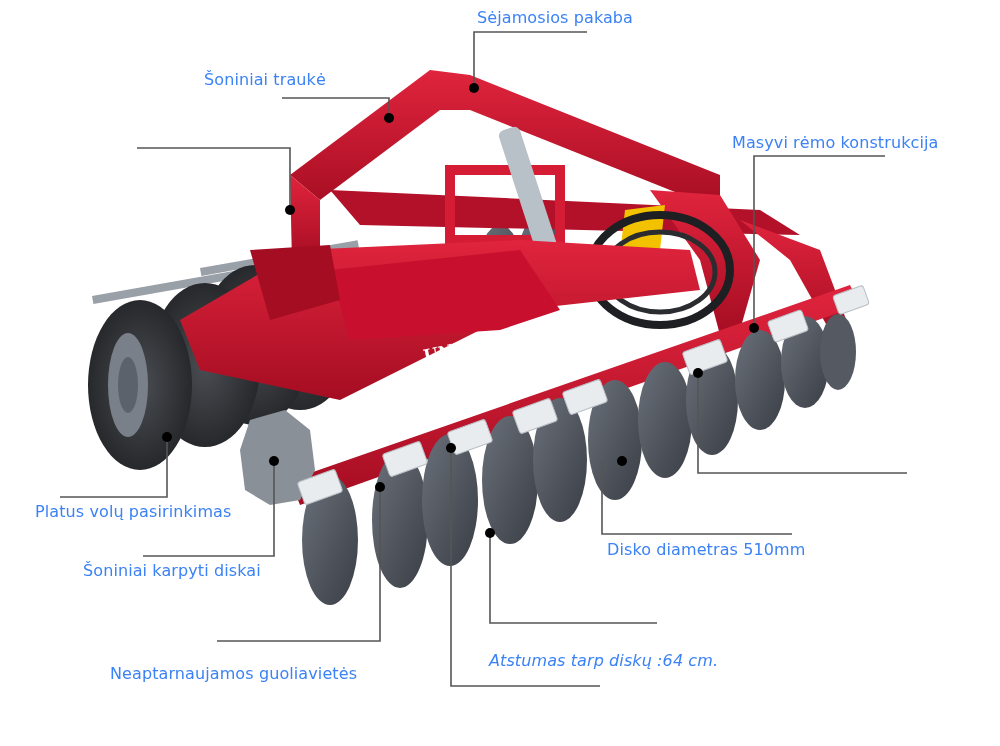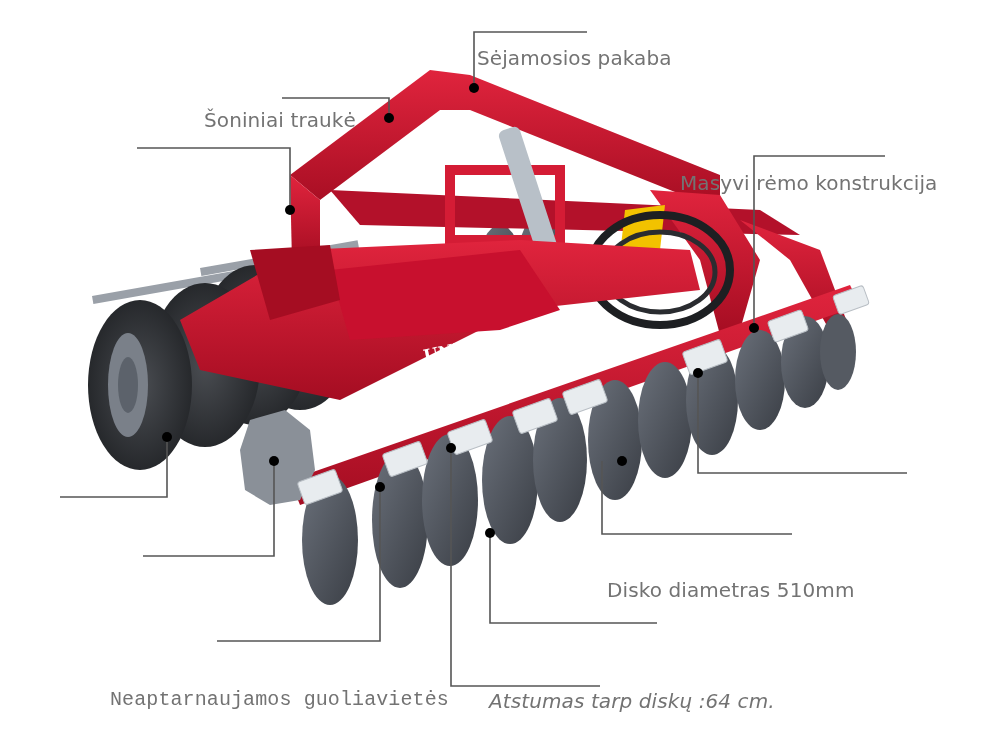--- a/index.html
+++ b/index.html
@@ -1,18 +1,18 @@
 <!DOCTYPE html>
 <html><head>
 <meta charset="utf-8">
 <style>
   html,body{margin:0;padding:0;background:#ffffff;}
   #stage{position:relative;width:1000px;height:746px;overflow:hidden;background:#fff;font-family:"DejaVu Sans","Liberation Sans",sans-serif;}
   #machine{position:absolute;left:0;top:0;width:1000px;height:746px;}
-  .label{position:absolute;font-size:20px;color:#737373;white-space:nowrap;letter-spacing:0.1px;line-height:18px;margin-top:40px;}
+  .label{position:absolute;font-size:16px;color:#3b82f6;white-space:nowrap;letter-spacing:0.1px;line-height:18px;}
   #leaders{position:absolute;left:0;top:0;width:1000px;height:746px;pointer-events:none;}
 </style>
 </head>
 <body>
 
 <div id="stage">
 
   <svg id="machine" viewBox="0 0 1000 746">
     <defs>
       <linearGradient id="red" x1="0" y1="0" x2="0" y2="1">
@@ -137,18 +137,20 @@
       <circle cx="622" cy="461" r="5"></circle>
       <circle cx="274" cy="461" r="5"></circle>
       <circle cx="490" cy="533" r="5"></circle>
       <circle cx="380" cy="487" r="5"></circle>
       <circle cx="451" cy="448" r="5"></circle>
     </g>
   </svg>
 
   <div class="label" style="left:477px;top:9px;">Sėjamosios pakaba</div>
   <div class="label" style="left:204px;top:71px;">Šoniniai traukė</div>
-  <div class="label" style="left:680px;top:134px;text-align:center;">Masyvi rėmo konstrukcija</div>
+  <div class="label" style="left:732px;top:134px;text-align:center;">Masyvi rėmo konstrukcija</div>
+  <div class="label" style="left:35px;top:503px;">Platus volų pasirinkimas</div>
   <div class="label" style="left:607px;top:541px;">Disko diametras 510mm</div>
+  <div class="label" style="left:83px;top:562px;">Šoniniai karpyti diskai</div>
   <div class="label" style="left:489px;top:652px;font-style:italic;">Atstumas tarp diskų :64 cm.</div>
-  <div class="label" style="left:110px;top:651px;font-family:Liberation Mono, monospace;">Neaptarnaujamos guoliavietės</div>
+  <div class="label" style="left:110px;top:665px;">Neaptarnaujamos guoliavietės</div>
 
 </div>
 
 </body></html>

